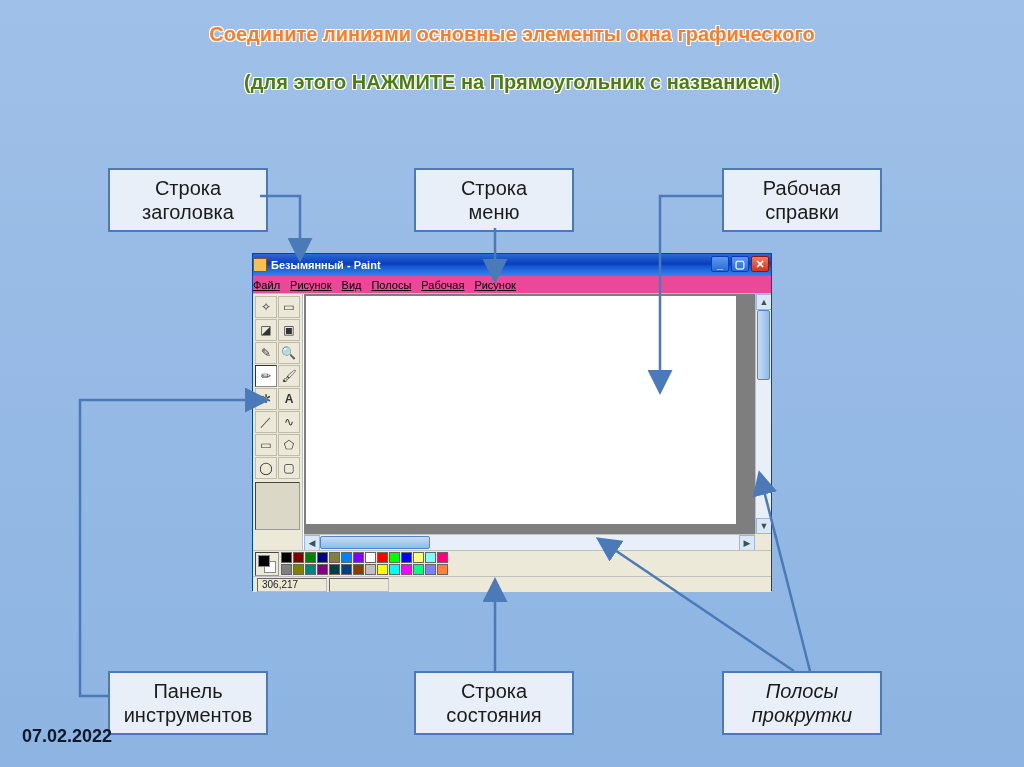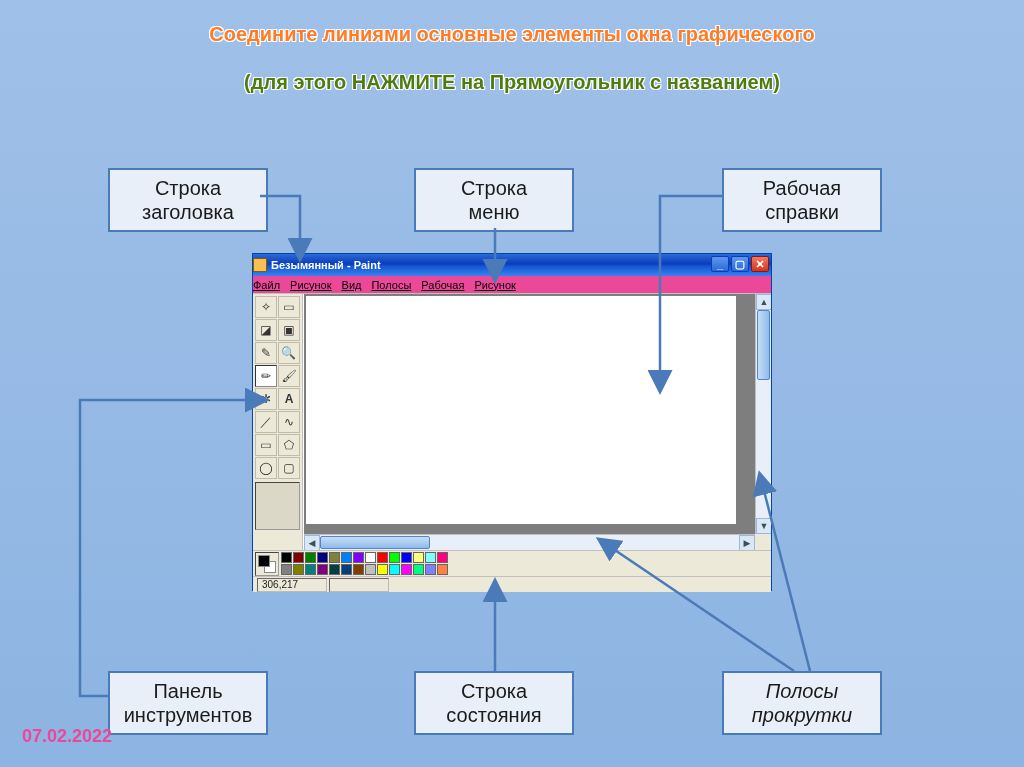--- a/index.html
+++ b/index.html
@@ -38,21 +38,21 @@
     padding: 6px 10px;
     color: #1b1b1b;
     min-width: 160px;
   }
   .date-label {
     position: absolute;
     left: 22px;
     bottom: 20px;
     font-size: 18px;
     font-weight: bold;
-    color: #ec4899;
+    color: #0f172a;
   }
   
   .paint {
     position: absolute;
     left: 252px;
     top: 253px;
     width: 520px;
     height: 338px;
     background: #ece9d8;
     border: 1px solid #0046a6;

